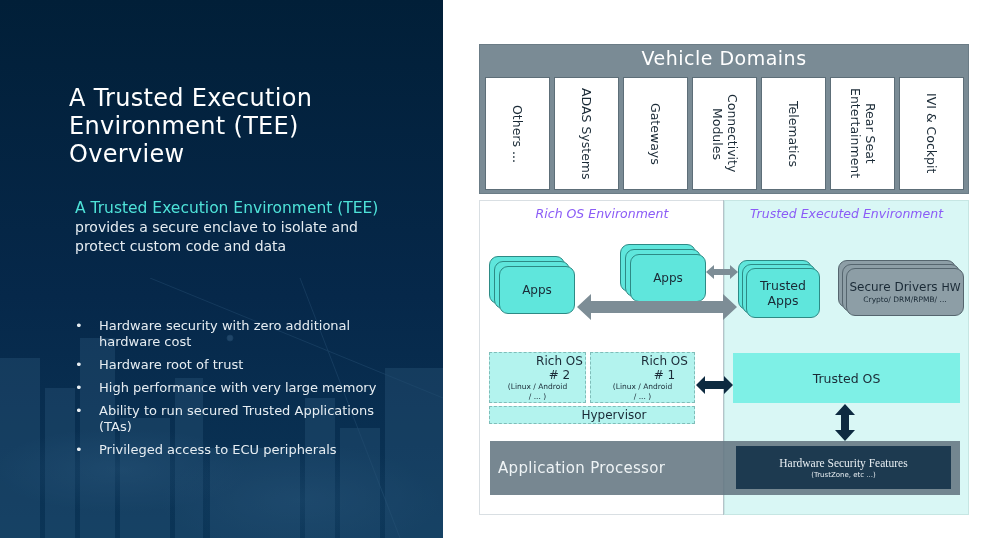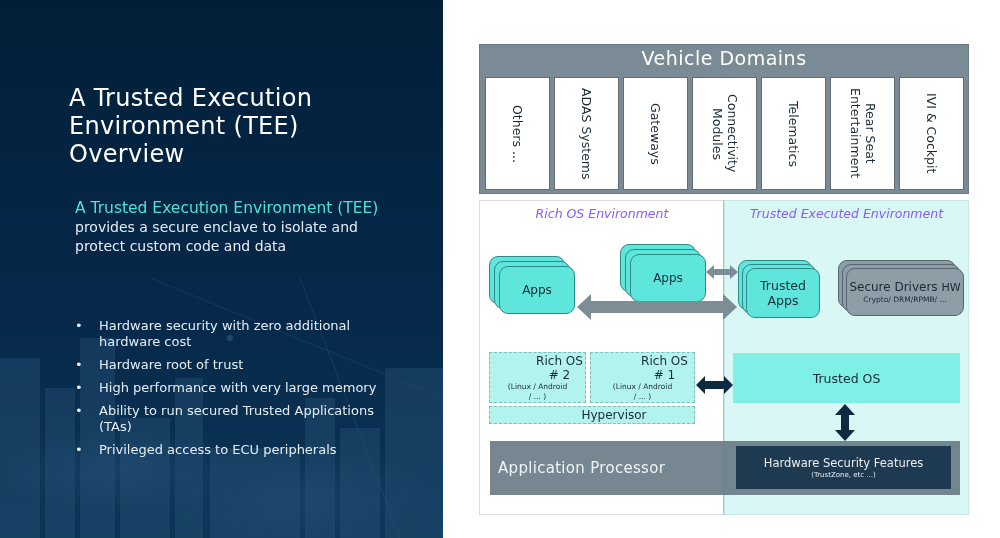--- a/index.html
+++ b/index.html
@@ -99,21 +99,21 @@
     background: rgba(100,118,130,0.88);
   }
   .ap-label {
     position: absolute; left: 498px; top: 459px; color: #eef3f5; font-size: 15px; letter-spacing: 0.3px;
   }
   .hsf {
     position: absolute; left: 736px; top: 446px; width: 215px; height: 43px;
     background: #1d3a50; display: flex; flex-direction: column; align-items: center; justify-content: center;
     color: #e8eef2;
   }
-  .hsf .t { font-size: 11.5px; line-height: 14px; }
+  .hsf .t { font-size: 11.5px; line-height: 14px; font-family: Liberation Serif, serif; }
   .hsf .s { font-size: 7px; line-height: 10px; text-align: center; }
 
   svg.arrows { position: absolute; left: 0; top: 0; width: 1000px; height: 538px; pointer-events: none; }
 </style>
 </head>
 <body>
 
 <div class="left">
   <svg class="city" viewBox="0 0 443 260" preserveAspectRatio="none">
     <g fill="#2d5a7e">

